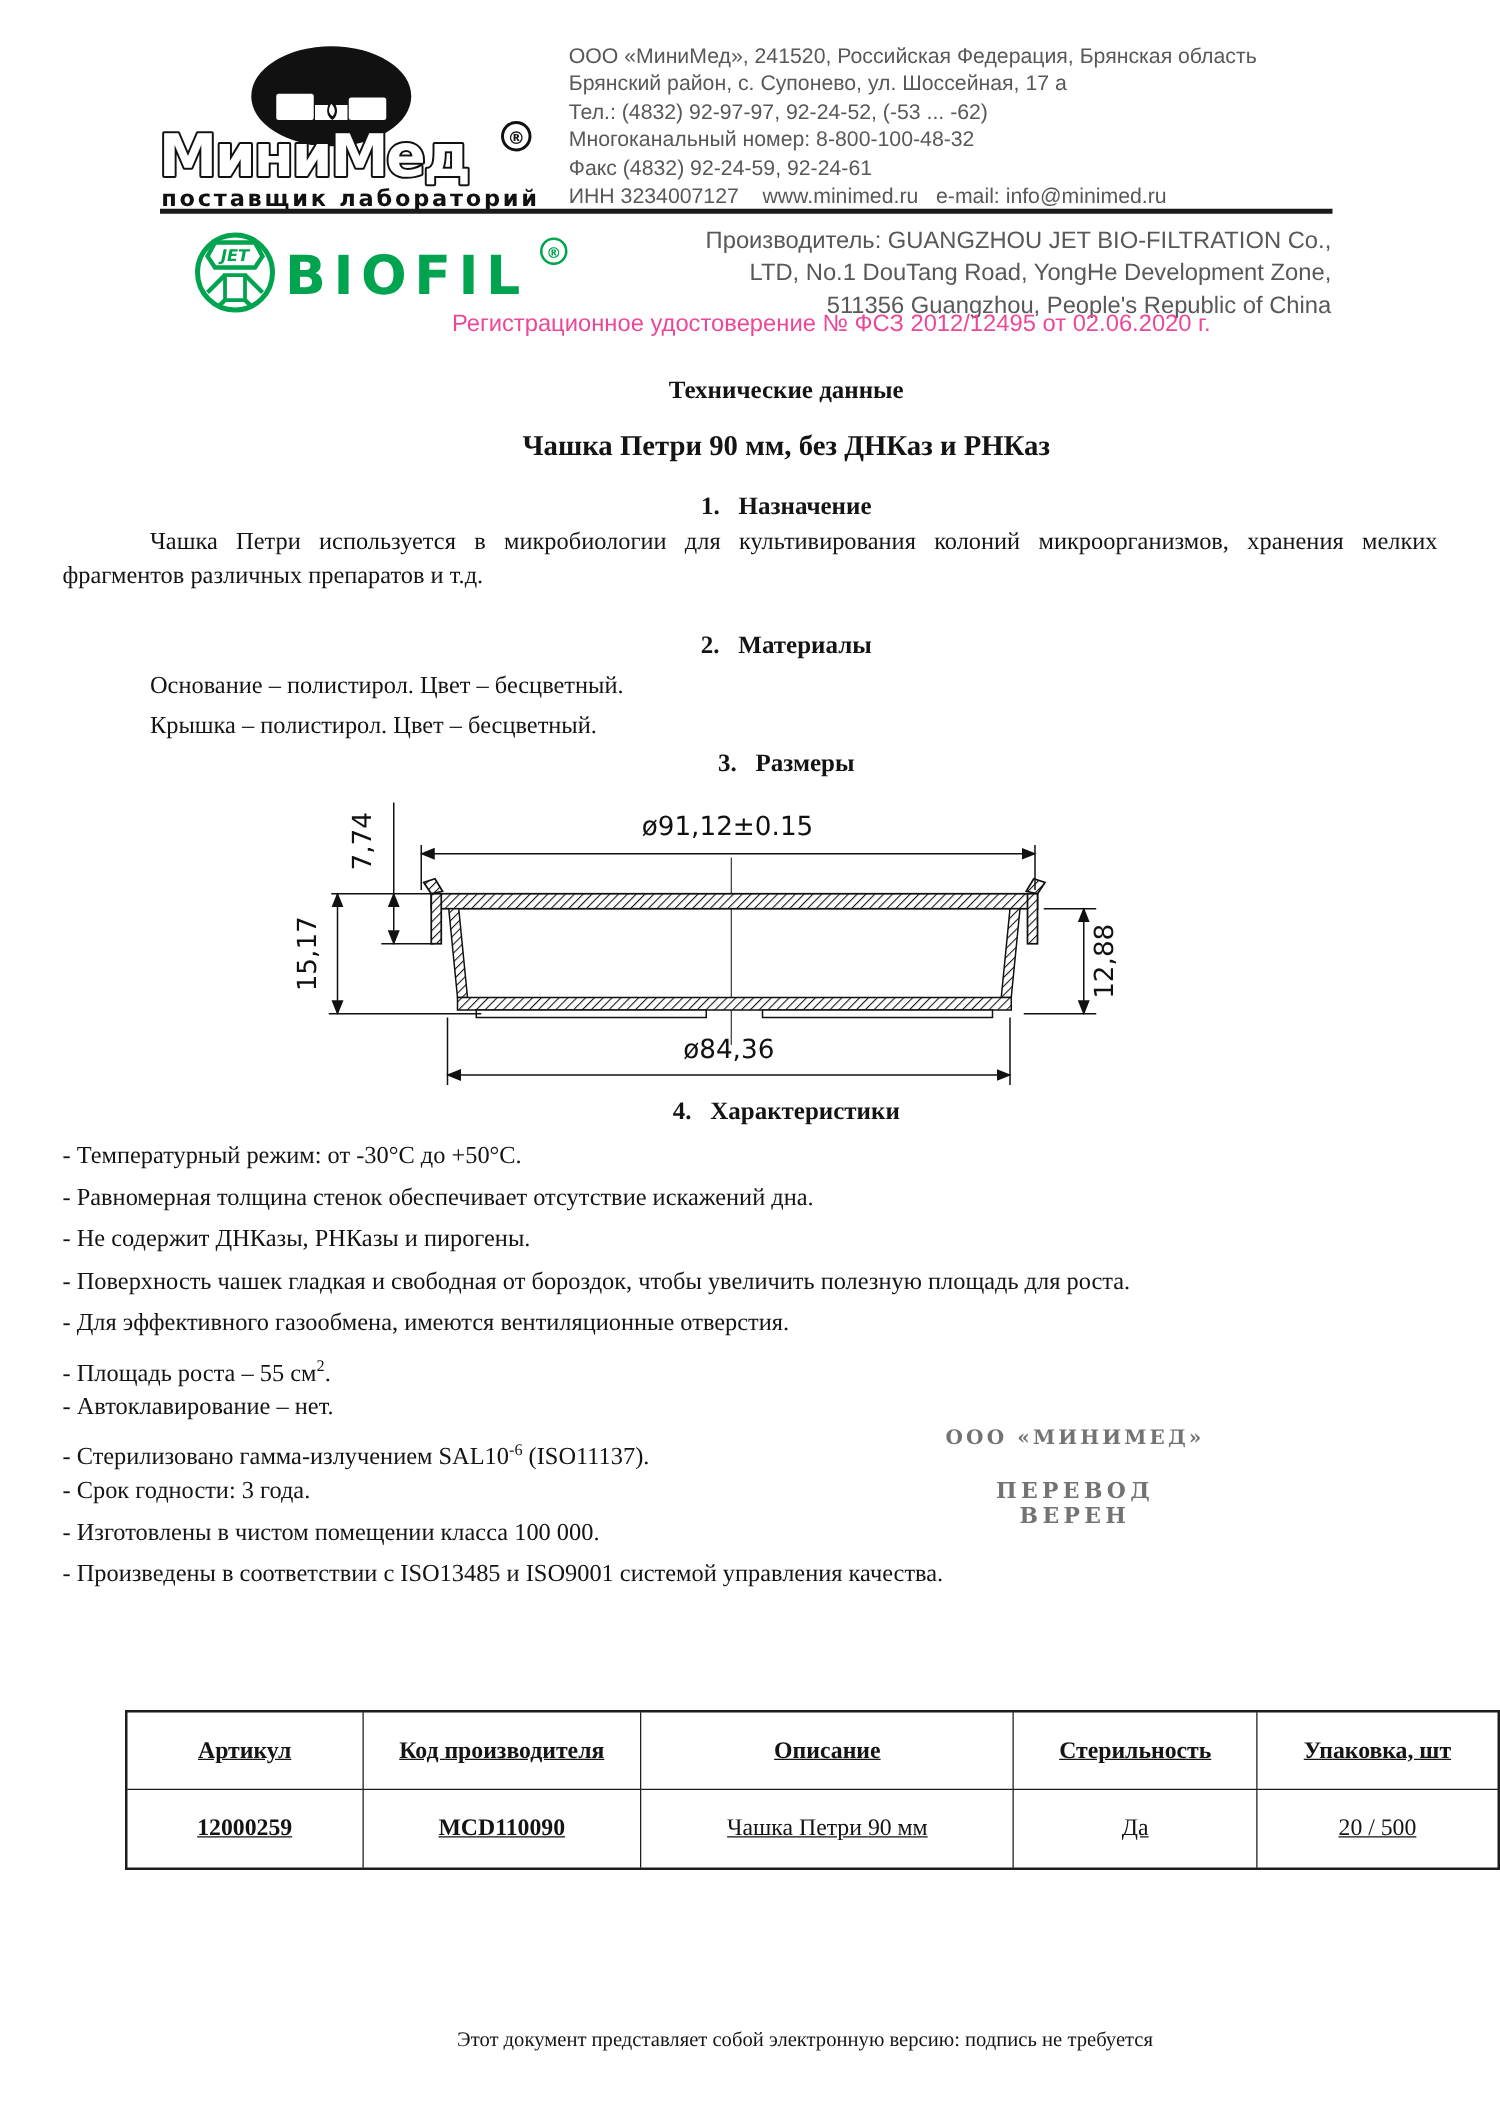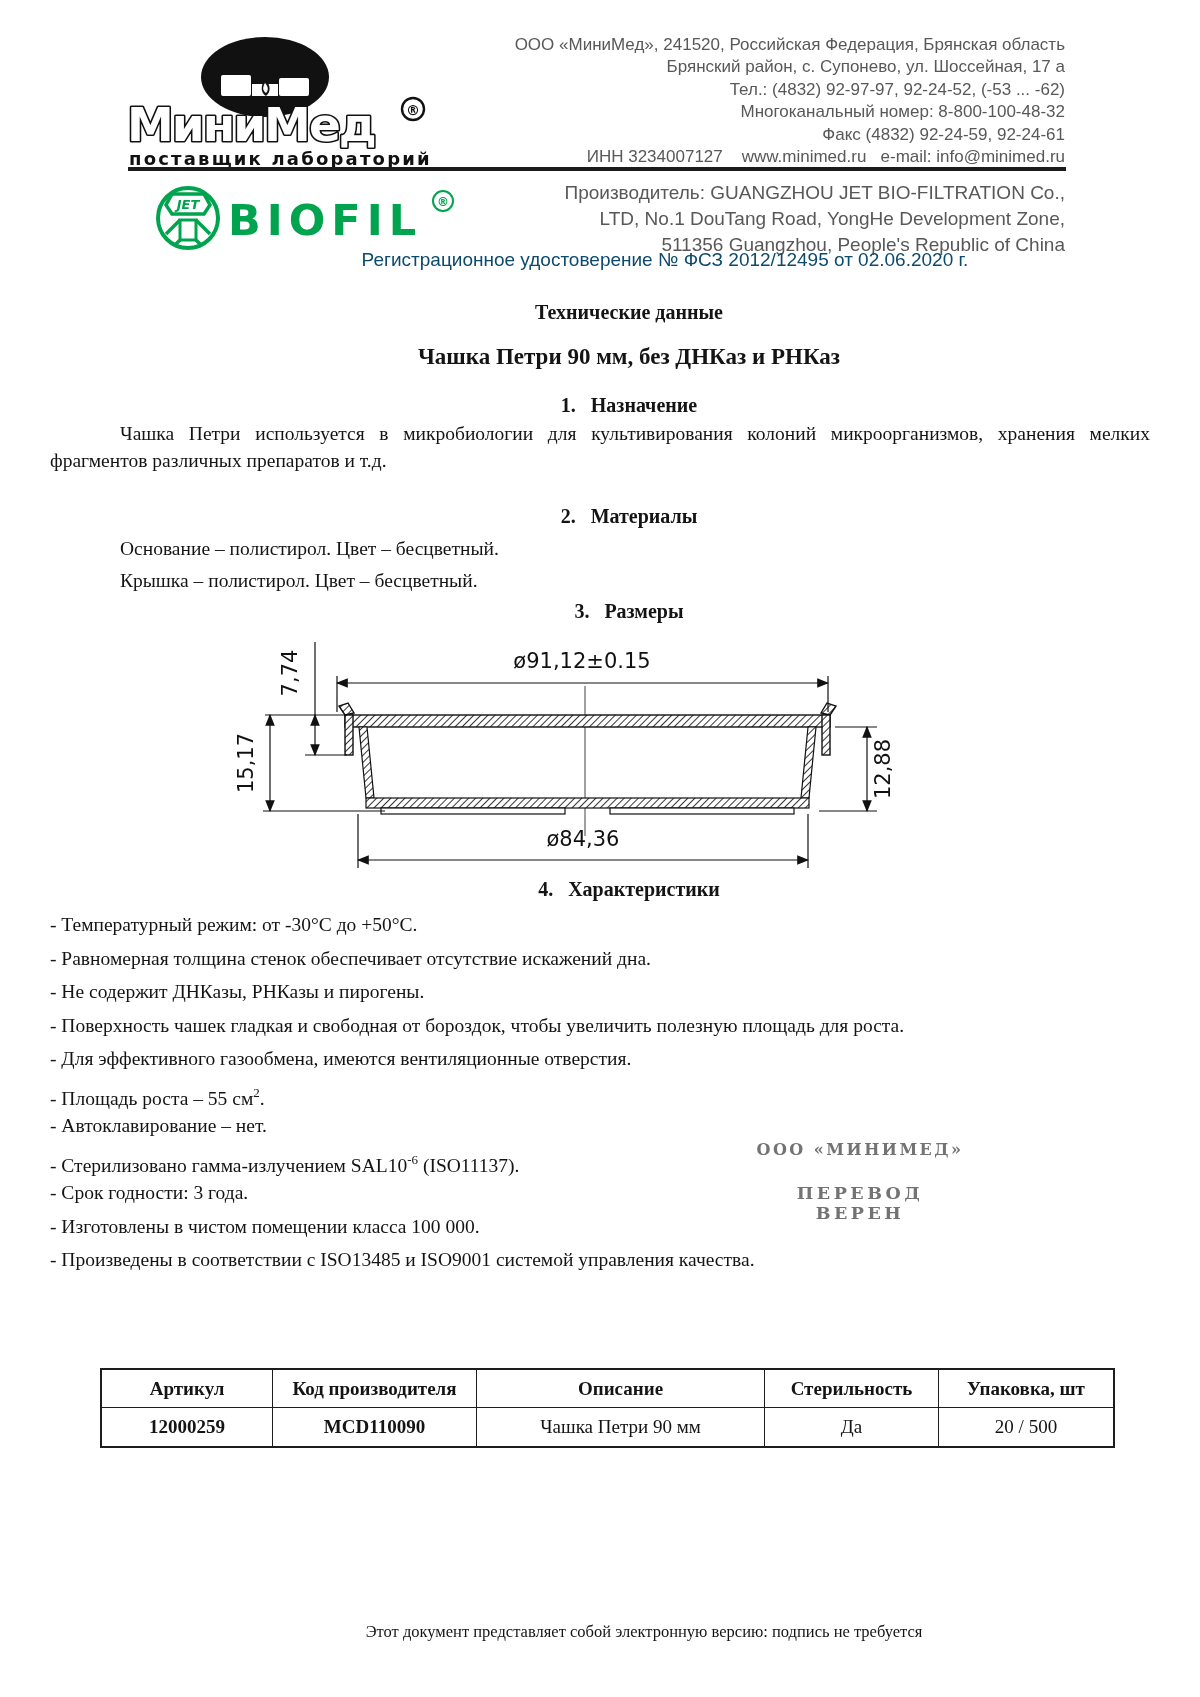--- a/index.html
+++ b/index.html
@@ -1,25 +1,25 @@
 <!DOCTYPE html>
 <html><head>
 <meta charset="utf-8">
 <style>
   html,body{margin:0;padding:0;background:#888;}
   .page{position:relative;width:1200px;height:1697px;background:#fff;margin:0 auto;
         font-family:"Liberation Serif",serif;color:#141414;overflow:hidden;}
   
-  .hdr-contact{position:absolute;left:455px;top:34px;width:610px;text-align:right;
+  .hdr-contact{position:absolute;left:455px;top:34px;width:610px;
      font-family:"Liberation Sans",sans-serif;font-size:17px;line-height:22.4px;color:#58585a;}
   .hdr-rule{position:absolute;left:128px;top:167px;width:938px;height:3.5px;background:#1b1b1b;}
   .hdr-producer{position:absolute;left:455px;top:180px;width:610px;text-align:right;
      font-family:"Liberation Sans",sans-serif;font-size:19px;line-height:26px;color:#58585a;}
   .reg-line{position:absolute;left:130px;top:249px;width:1070px;text-align:center;
-     font-family:"Liberation Sans",sans-serif;font-size:19px;color:#0c4a6e;}
+     font-family:"Liberation Sans",sans-serif;font-size:19px;color:#ec4899;}
   
   .h-center{position:absolute;left:0;width:1200px;text-align:center;font-weight:bold;padding-left:29px;}
   .h-tech{top:301px;font-size:20px;}
   .h-product{top:344px;font-size:23px;}
   .h-sec{font-size:20px;}
   .para{position:absolute;left:50px;top:420px;width:1100px;font-size:19.5px;line-height:27px;
      text-align:justify;text-indent:70px;}
   .mat-line{position:absolute;left:120px;font-size:19.5px;}
   
   .drawing{position:absolute;left:235px;top:628px;}
@@ -27,21 +27,21 @@
   .chars{position:absolute;left:50px;top:908px;width:1100px;font-size:19.5px;line-height:33.5px;}
   .chars div{height:33.5px;}
   sup{font-size:13px;}
   
   .stamp{position:absolute;left:755px;top:1140px;width:210px;text-align:center;
      font-weight:bold;font-family:"DejaVu Serif",serif;}
   .stamp-l1{font-size:16px;letter-spacing:2.5px;}
   .stamp-l2{font-size:17.5px;letter-spacing:3.5px;margin-top:24px;}
   
   .spec-table{position:absolute;left:100px;top:1368px;border-collapse:collapse;}
-  .spec-table td{border:1.7px solid #1d1d1d;text-align:center;font-size:19px;padding:0;}
+  .spec-table td{border:1.7px solid #1d1d1d;text-align:center;font-size:19px;padding:12px;text-decoration:underline;}
   .spec-table .hrow td{font-weight:bold;height:37px;}
   .spec-table .drow td{height:38px;}
   .spec-table .b{font-weight:bold;}
   .spec-table{border:2.5px solid #1d1d1d;}
   
   .footer{position:absolute;left:0;top:1622px;width:1200px;text-align:center;font-size:16.5px;padding-left:44px;}
 </style>
 </head>
 <body>
 

